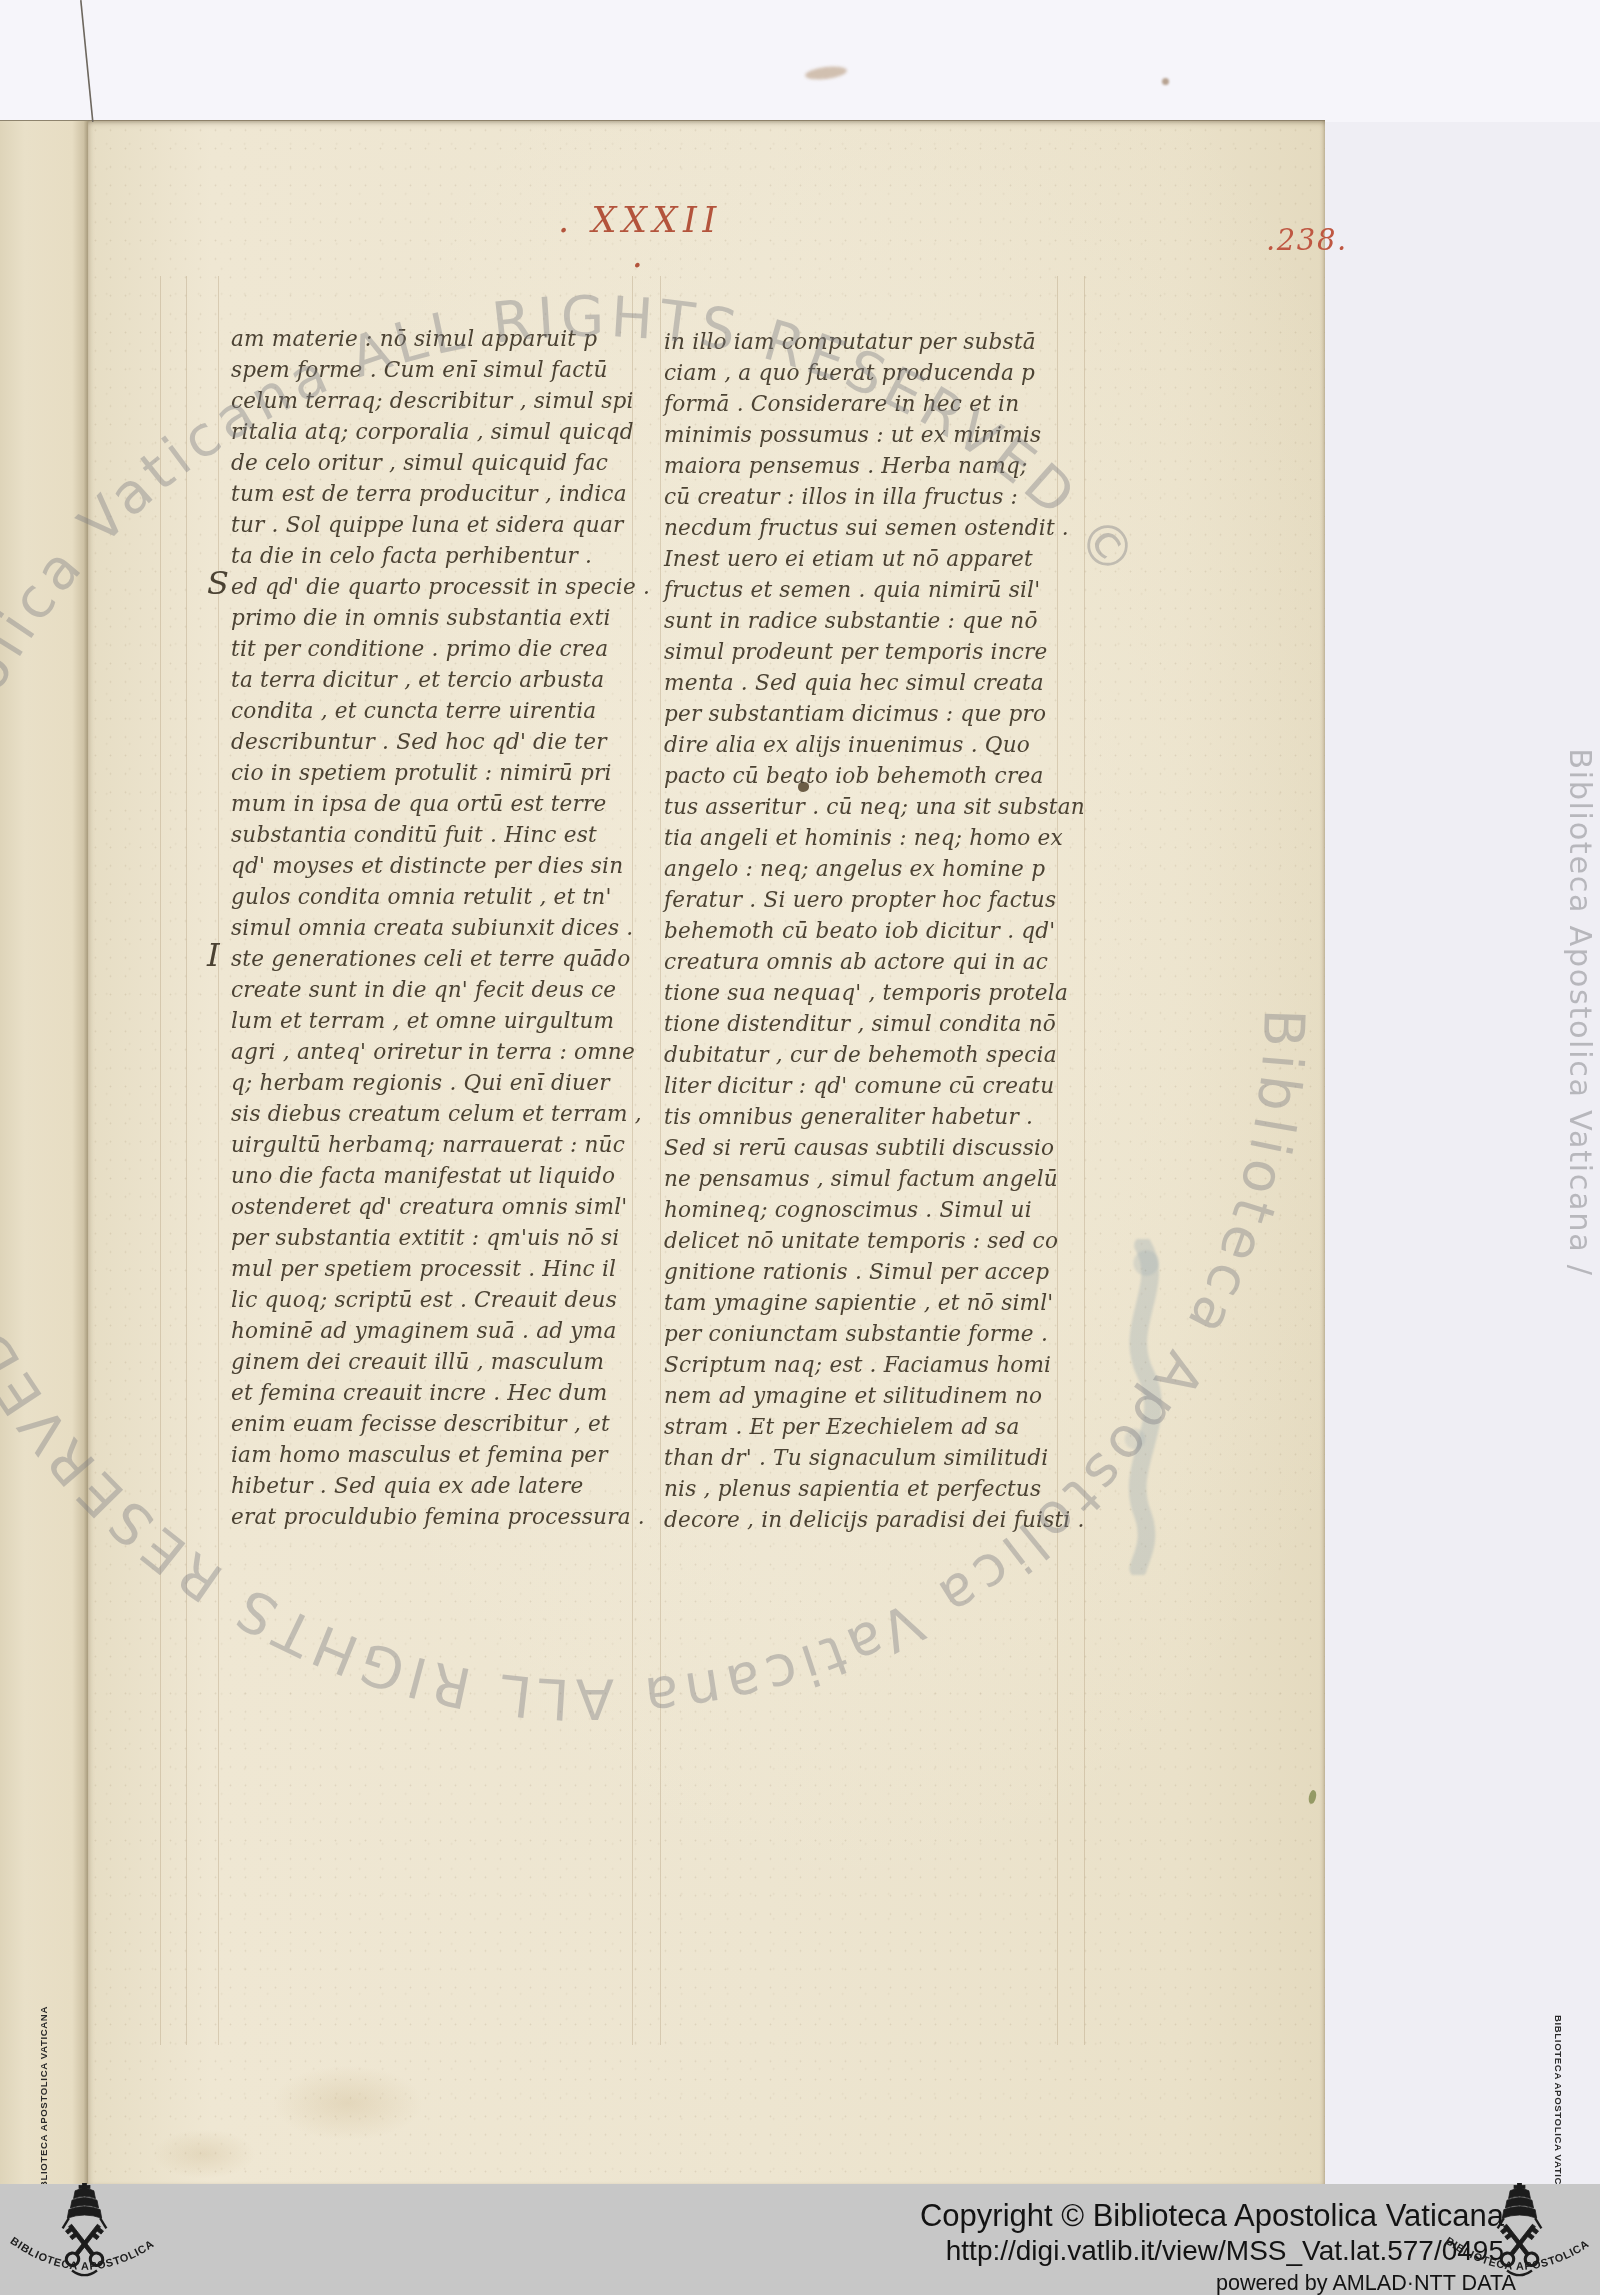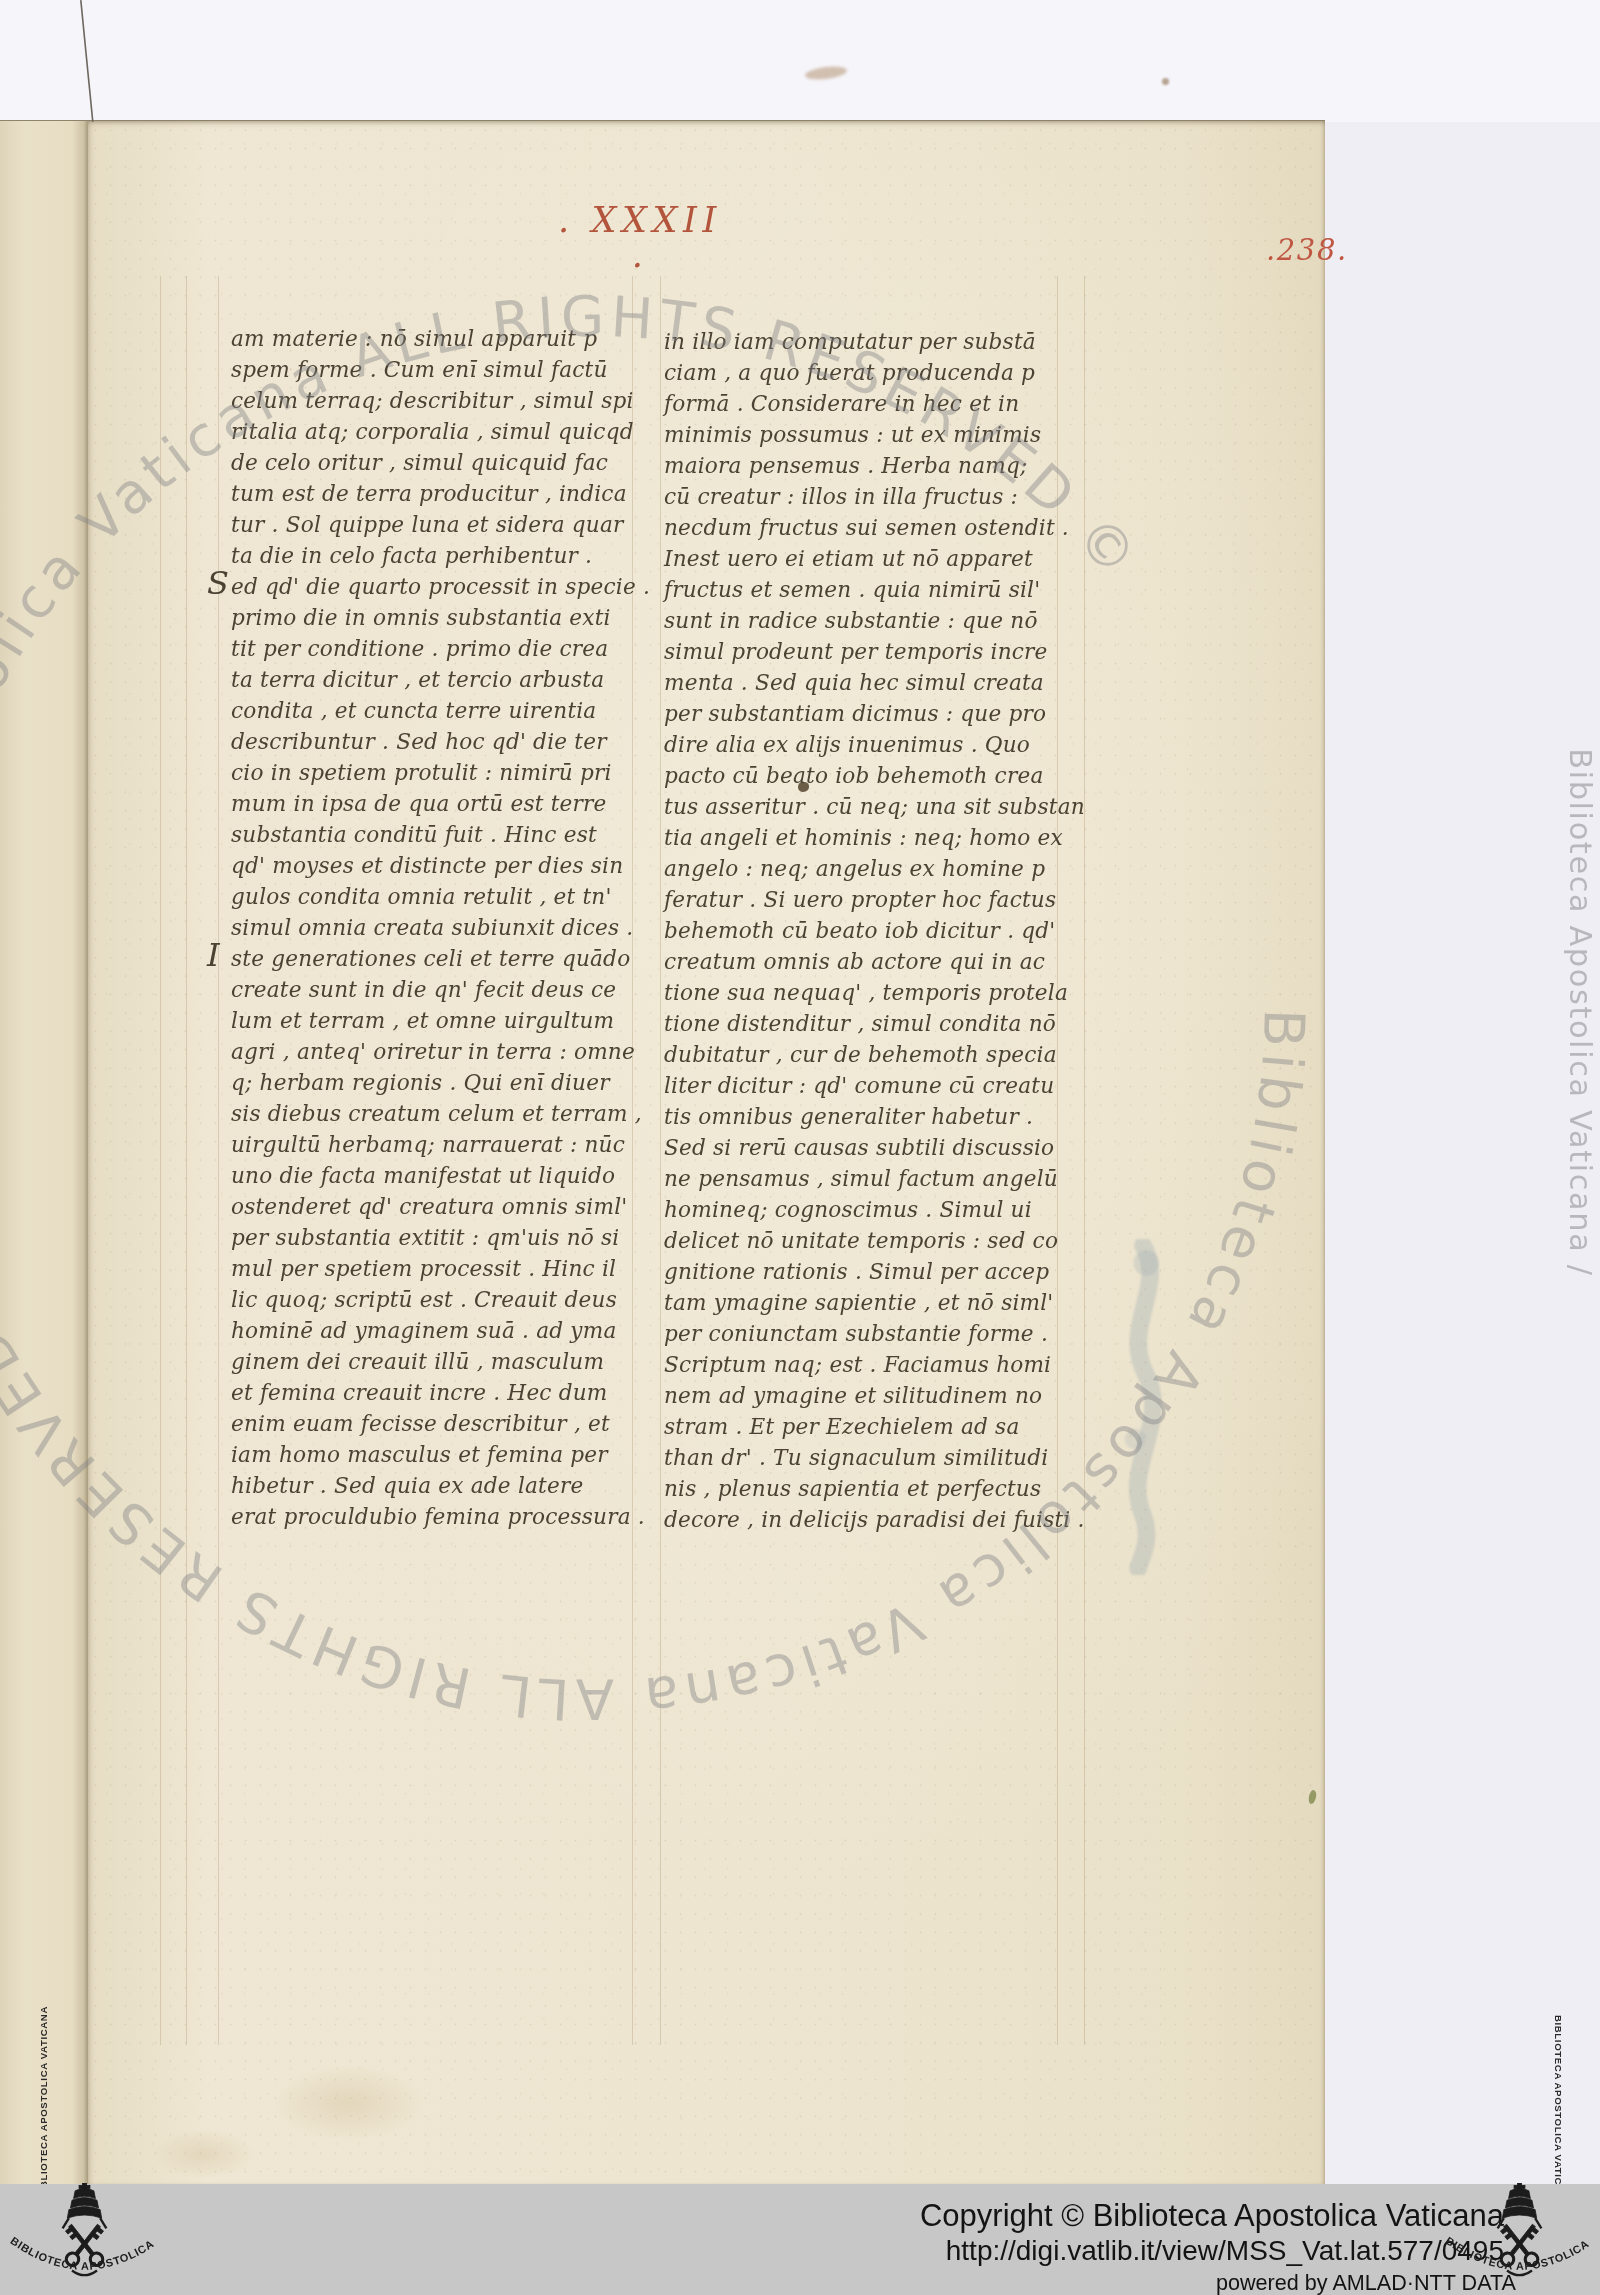--- a/index.html
+++ b/index.html
@@ -19,21 +19,21 @@
         radial-gradient(ellipse at 62% 38%, rgba(246,240,224,0.55) 0%, rgba(246,240,224,0) 55%),
         linear-gradient(90deg,#e6ddc4 0%,#efe7d3 10%,#ede5d0 55%,#eae1c9 88%,#e4dabf 100%);
       background-size:15px 18.4px, 23px 25px, 100% 100%, 100% 100%;
       background-position:0 0, 7.2px 10.4px, 0 0, 0 0;
       border-top:1.6px solid #8e8169;
       box-shadow:inset 0 4px 7.2px -4px rgba(90,75,50,.55), inset -3.2px 0 5.6px -3.2px rgba(110,90,60,.5),
                  inset 3.2px 0 7.2px -4px rgba(120,100,70,.45);}
   .guide{position:absolute;width:0.8px;top:276px;height:1769px;background:rgba(150,125,85,.26);}
   .chapter-heading{position:absolute;left:512px;top:203px;width:168px;text-align:center;
       font:italic 35px/1 "DejaVu Serif",serif;color:#b3543c;letter-spacing:5.6px;margin-left:44px;}
-  .folio-number{position:absolute;left:1266px;top:236px;
+  .folio-number{position:absolute;left:1266px;top:226px;
       font:italic 29px/1 "DejaVu Serif",serif;color:#bf5742;letter-spacing:1.6px;}
   .col{position:absolute;}
   .col-left{left:231px;top:323px;}
   .col-right{left:664px;top:326px;}
   .ms-line{position:relative;white-space:nowrap;
       font:italic 21.6px/31px "DejaVu Serif",serif;color:#4b4233;letter-spacing:0.2px;}
   .ms-line .initial{position:absolute;left:-24px;top:-4px;font-size:32px;line-height:1;}
   
   .ink-blot{position:absolute;left:798px;top:782px;width:11.2px;height:9.6px;border-radius:50% 45% 55% 50%;
       background:#4a3a22;opacity:.8;}
@@ -150,21 +150,21 @@
     <div class="ms-line">simul prodeunt per temporis incre</div>
     <div class="ms-line">menta . Sed quia hec simul creata</div>
     <div class="ms-line">per substantiam dicimus : que pro</div>
     <div class="ms-line">dire alia ex alijs inuenimus . Quo</div>
     <div class="ms-line">pacto cū beato iob behemoth crea</div>
     <div class="ms-line">tus asseritur . cū neq; una sit substan</div>
     <div class="ms-line">tia angeli et hominis : neq; homo ex</div>
     <div class="ms-line">angelo : neq; angelus ex homine p</div>
     <div class="ms-line">feratur . Si uero propter hoc factus</div>
     <div class="ms-line">behemoth cū beato iob dicitur . qd'</div>
-    <div class="ms-line">creatum omnis ab actore qui in ac</div>
+    <div class="ms-line">creatura omnis ab actore qui in ac</div>
     <div class="ms-line">tione sua nequaq' , temporis protela</div>
     <div class="ms-line">tione distenditur , simul condita nō</div>
     <div class="ms-line">dubitatur , cur de behemoth specia</div>
     <div class="ms-line">liter dicitur : qd' comune cū creatu</div>
     <div class="ms-line">tis omnibus generaliter habetur .</div>
     <div class="ms-line">Sed si rerū causas subtili discussio</div>
     <div class="ms-line">ne pensamus , simul factum angelū</div>
     <div class="ms-line">homineq; cognoscimus . Simul ui</div>
     <div class="ms-line">delicet nō unitate temporis : sed co</div>
     <div class="ms-line">gnitione rationis . Simul per accep</div>

